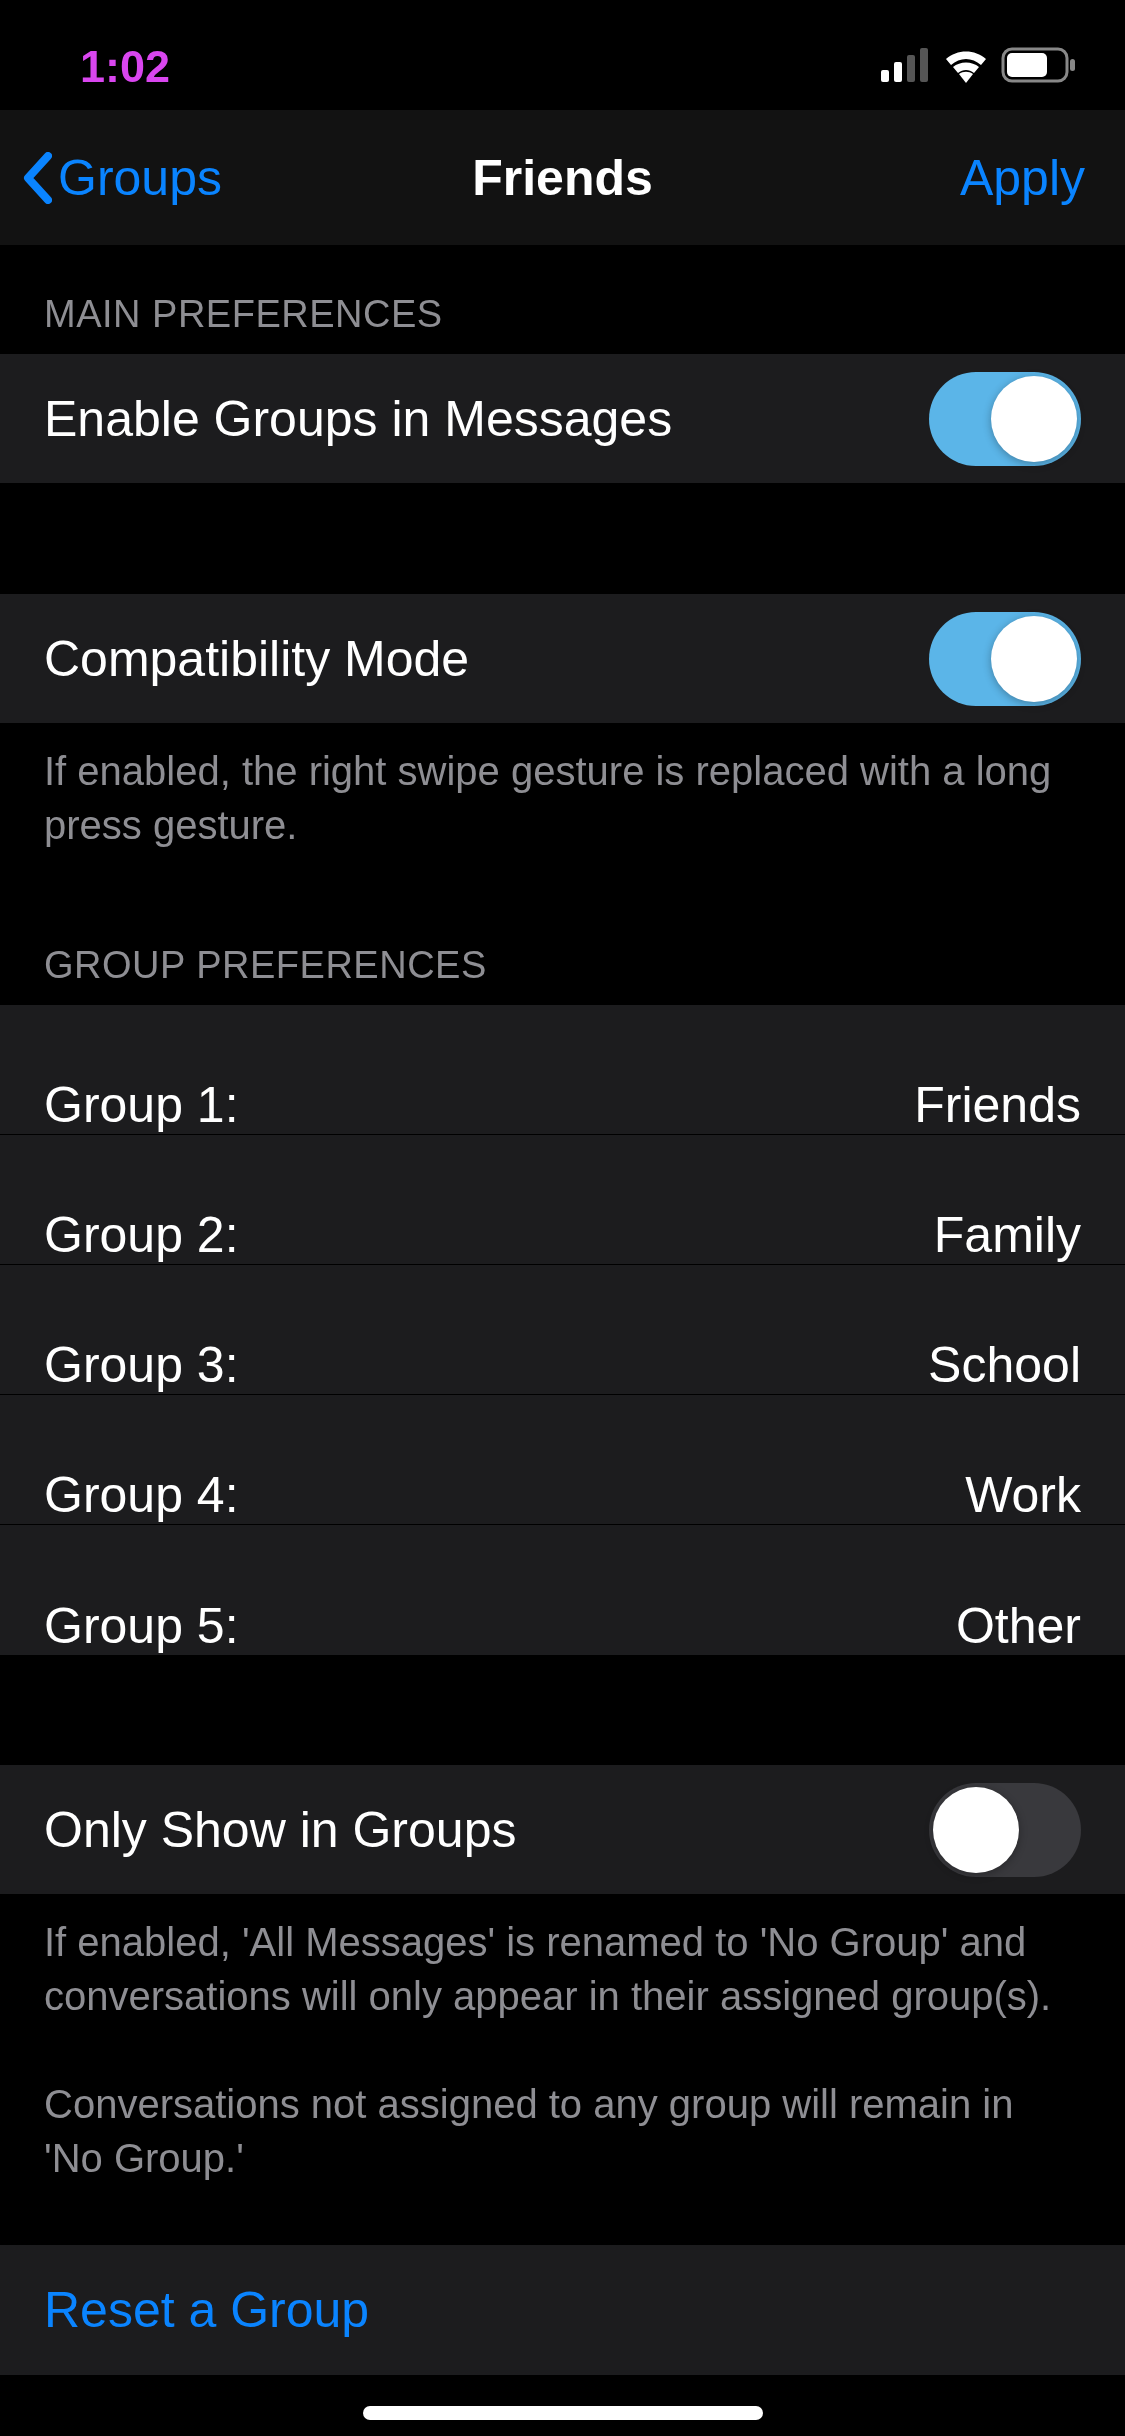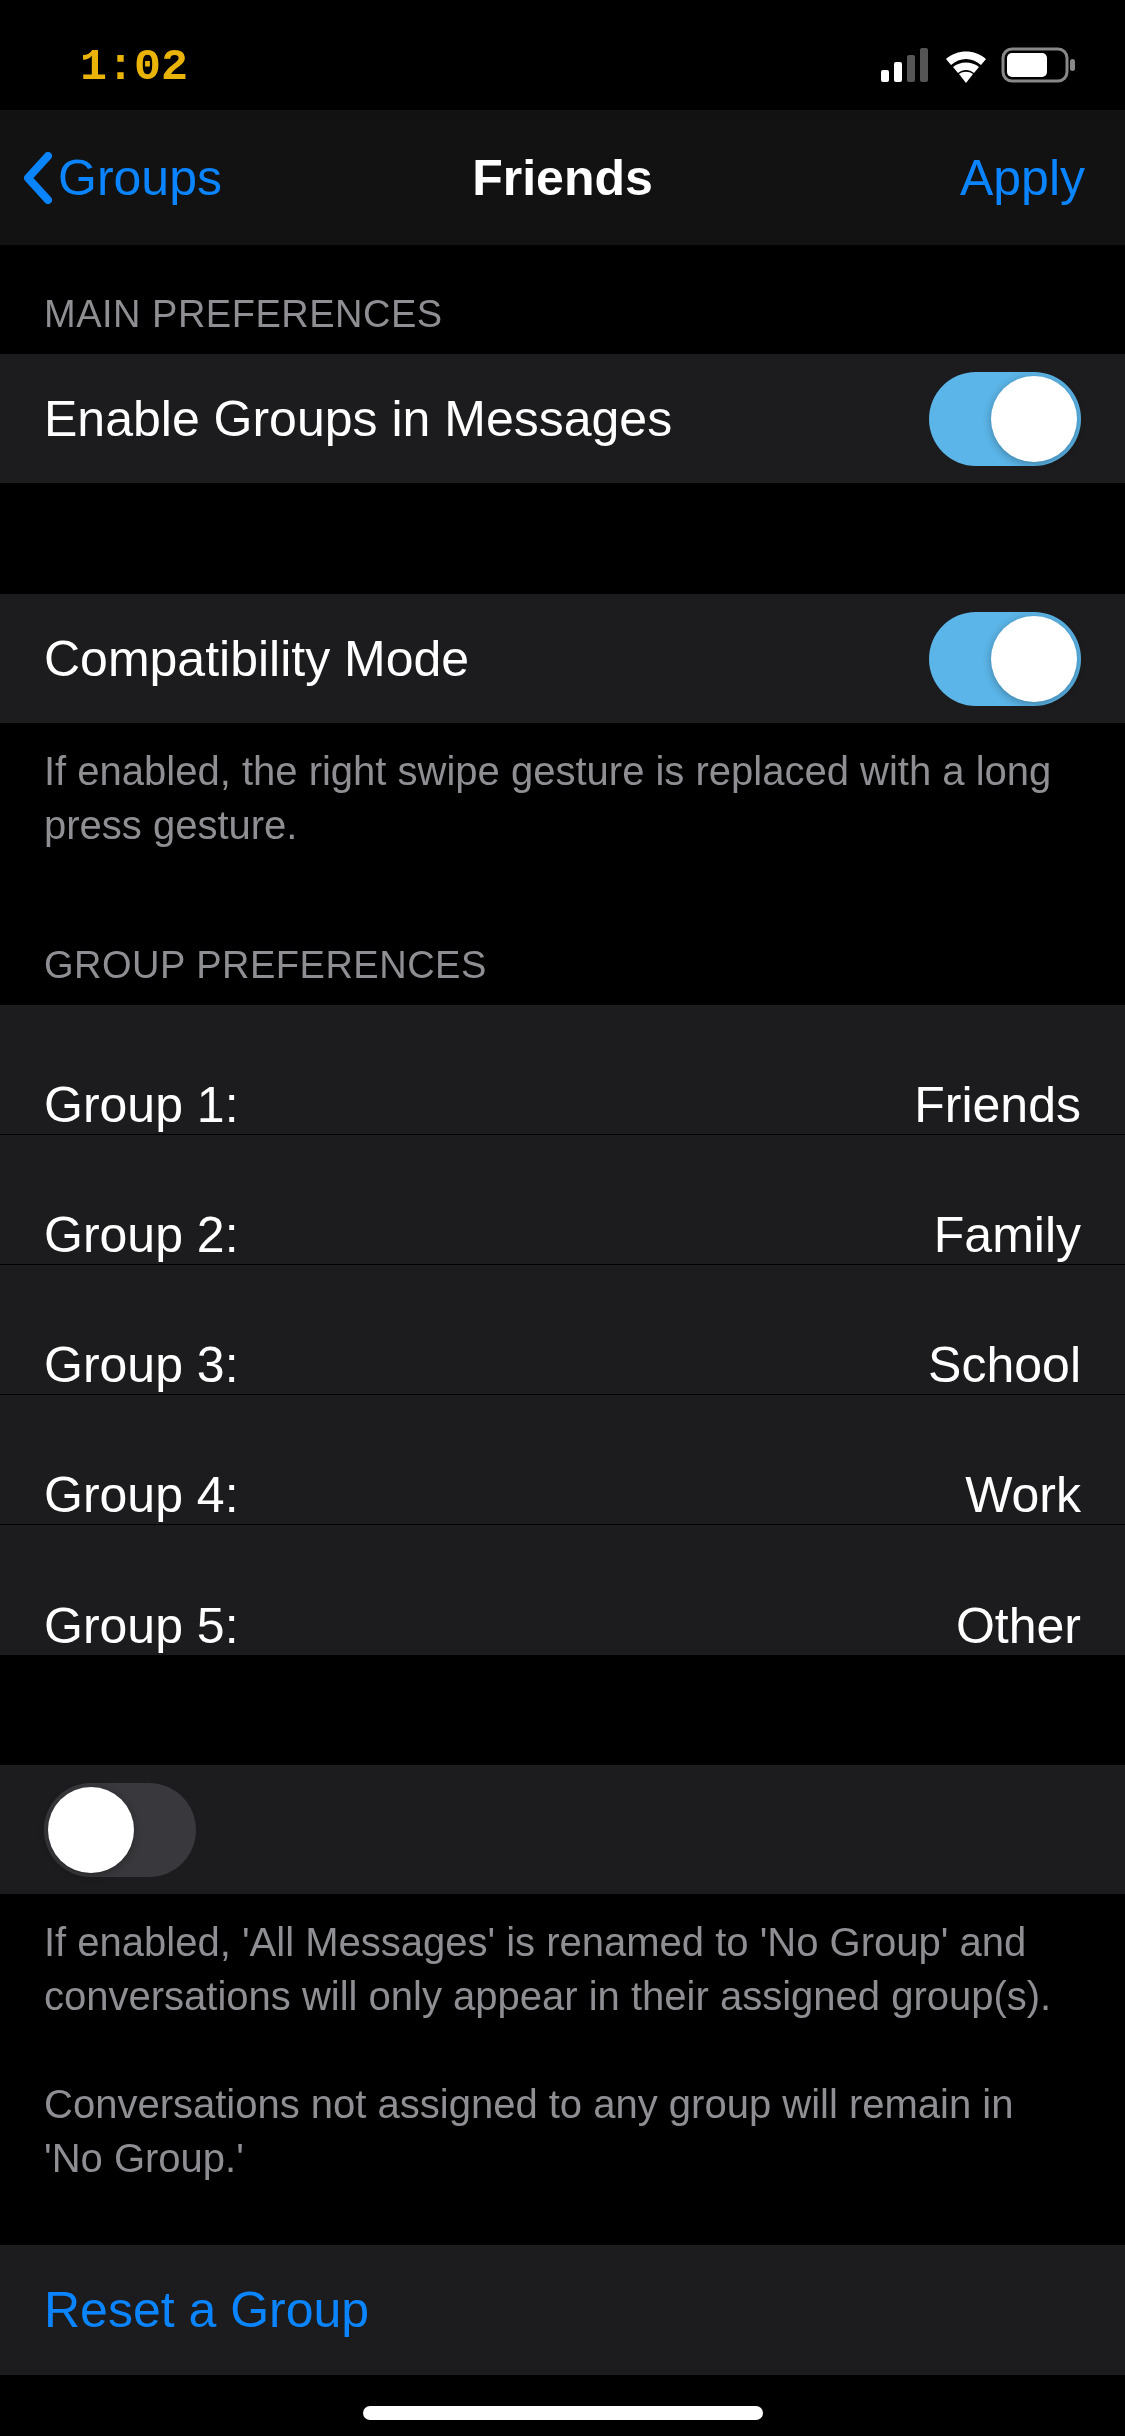--- a/index.html
+++ b/index.html
@@ -21,22 +21,21 @@
     .status-bar {
       display: flex;
       justify-content: space-between;
       align-items: center;
       padding: 24px 48px 0 80px;
       height: 110px;
     }
     .status-time {
       font-size: 45px;
       font-weight: 600;
-      color: #eab308;
-      font-family: Liberation Mono, monospace;
+      color: #d946ef;
     }
     .status-right {
       display: flex;
       align-items: center;
       gap: 10px;
     }
     
     .nav-bar {
       display: flex;
       align-items: center;
@@ -272,20 +271,21 @@
     </div>
     <div class="cell cell-group">
       <span class="cell-group-key">Group 5:</span>
       <span class="cell-group-value">Other</span>
     </div>
   </div>
 
 <div class="bottom-spacer"></div>
 
 <div class="cell">
+  <span class="cell-label">Only Show in Groups</span>
   <div class="toggle off">
     <div class="toggle-knob"></div>
   </div>
 </div>
 
 <div class="section-footer" id="only-show-footer">If enabled, 'All Messages' is renamed to 'No Group' and conversations will only appear in their assigned group(s).<br><br>Conversations not assigned to any group will remain in 'No Group.'</div>
 
 <div style="height:40px;background:#000"></div>
 
 <div class="link-cell">

